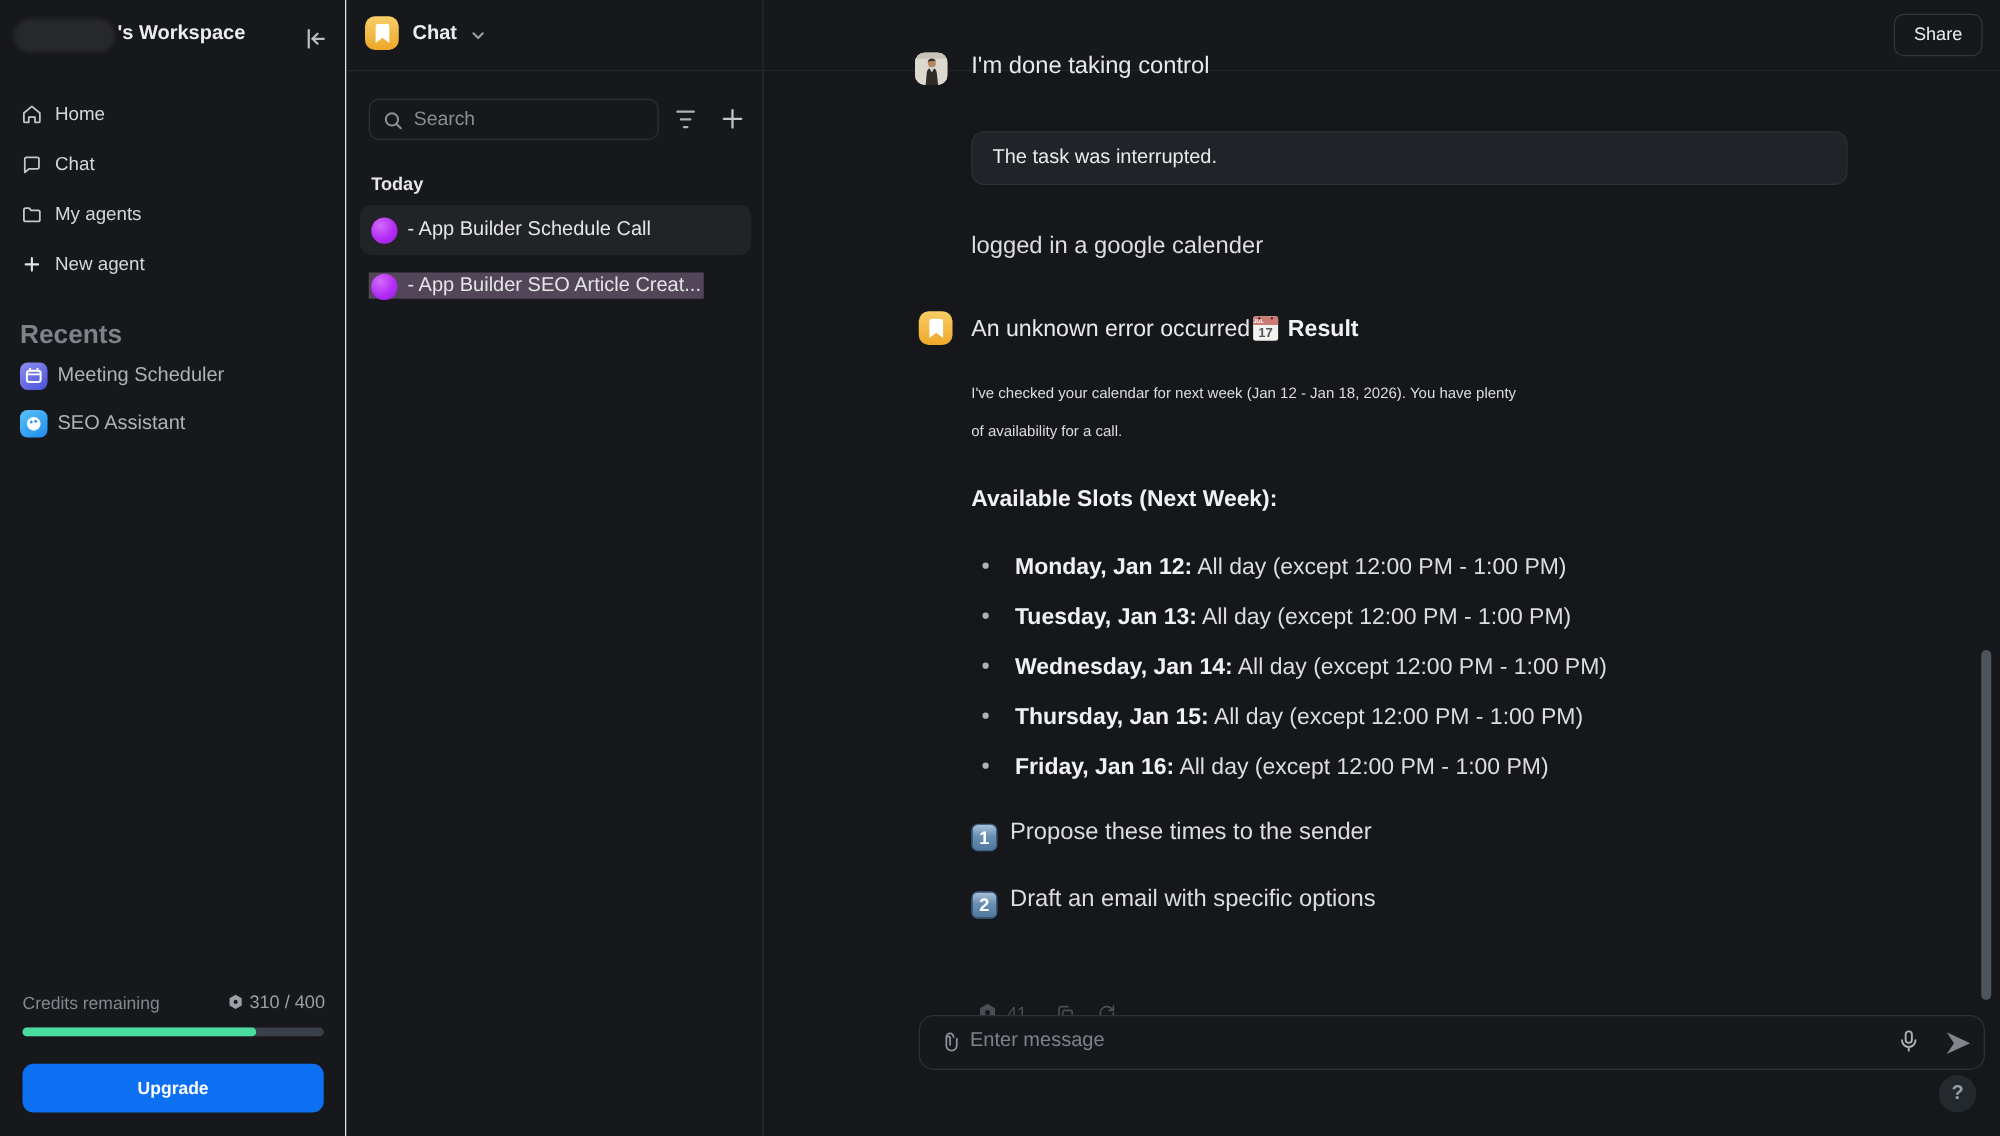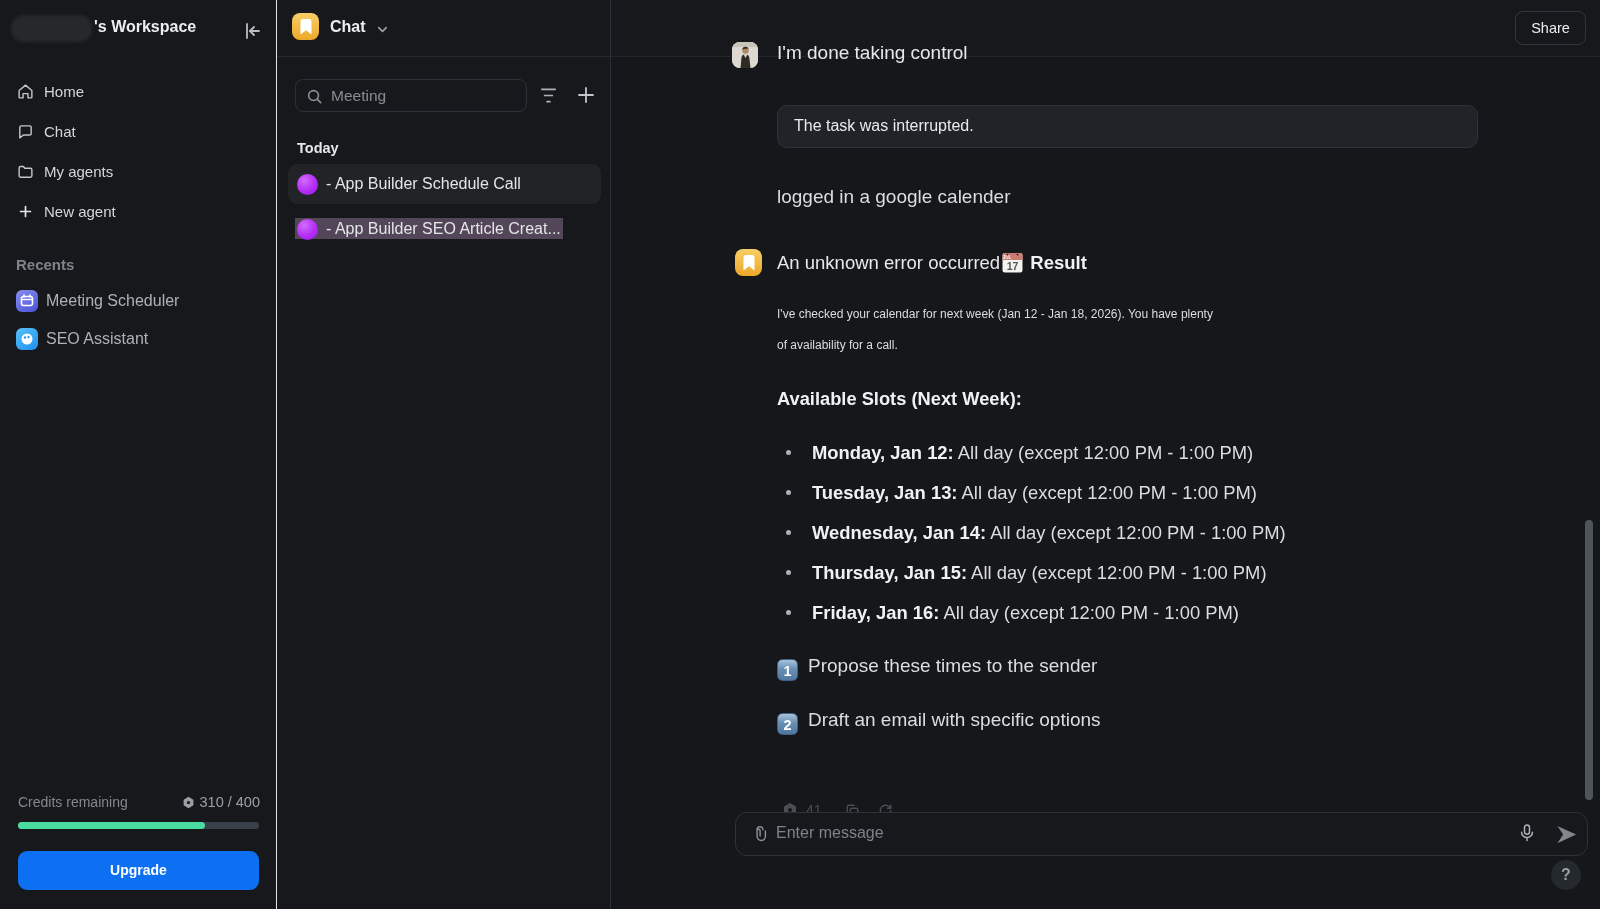--- a/index.html
+++ b/index.html
@@ -11,21 +11,21 @@
   #sidebar { position:absolute; left:0; top:0; width:277px; height:909px;
     background:#17181b; border-right:1px solid #e5e5e5; }
   .ws-row { position:absolute; left:16px; top:14px; width:245px; height:30px; }
   .ws-blur { position:absolute; left:-5px; top:1px; width:81px; height:27px;
     border-radius:13px; background:#27282b; filter:blur(1.5px); }
   .ws-name { position:absolute; left:78px; top:4px; color:#ecedee; font-size:16px; font-weight:700; }
   .collapse { position:absolute; left:226px; top:6px; color:#b9bcc1; }
   .nav-item { position:absolute; left:16px; width:245px; height:30px; color:#d4d6d8; font-size:15px; }
   .nav-item .ic { position:absolute; left:1px; top:5px; width:17px; height:17px; color:#c3c6ca; }
   .nav-item .lb { position:absolute; left:28px; top:5px; }
-  .recents { position:absolute; left:16px; top:256px; color:#7e838a; font-size:15px; font-weight:700; }
+  .recents { position:absolute; left:16px; top:256px; color:#7e838a; font-size:21px; font-weight:700; }
   .agent { position:absolute; left:16px; width:245px; height:24px; color:#aeb2b8; font-size:16px; }
   .agent .aic { position:absolute; left:0; top:0; width:22px; height:22px; border-radius:6px; }
   .agent .lb { position:absolute; left:30px; top:2px; }
   .credits { position:absolute; left:18px; top:794px; width:242px; height:16px; }
   .credits .t1 { position:absolute; left:0; top:0; color:#83888f; font-size:14px; }
   .credits .t2 { position:absolute; right:0; top:0; color:#9ba0a6; font-size:14.5px; }
   .bar { position:absolute; left:18px; top:822px; width:241px; height:7px; border-radius:3.5px; background:#3a404b; }
   .bar .fill { position:absolute; left:0; top:0; width:77.5%; height:7px; border-radius:3.5px; background:#49dba0; }
   .upgrade { position:absolute; left:18px; top:851px; width:241px; height:39px; border-radius:9px;
     background:#0d6ff2; color:#fff; font-size:14px; font-weight:700; text-align:center; line-height:39px; }
@@ -137,21 +137,21 @@
     <span class="chev"><svg width="13" height="13" viewBox="0 0 14 14" fill="none" stroke="#9ba0a6" stroke-width="1.8" stroke-linecap="round" stroke-linejoin="round">
           <path d="M3 5 L7 9 L11 5"></path>
         </svg></span>
   </div>
 
   <div class="search">
     <span class="mag"><svg width="17" height="17" viewBox="0 0 18 18" fill="none" stroke="#8c9197" stroke-width="1.7" stroke-linecap="round">
           <circle cx="8" cy="8" r="5.2"></circle>
           <path d="M12 12 L15.5 15.5"></path>
         </svg></span>
-    <span class="ph">Meeting</span>
+    <span class="ph">Search</span>
   </div>
   <span class="abs" style="left:261px; top:86px;"><svg width="19" height="19" viewBox="0 0 20 20" fill="none" stroke="#aeb2b8" stroke-width="1.8" stroke-linecap="round">
         <path d="M3 3.5 H17 M6 10 H14 M8.5 16.5 H11.5"></path>
       </svg></span>
   <span class="abs" style="left:298px; top:85px;"><svg width="20" height="20" viewBox="0 0 20 20" fill="none" stroke="#c3c6ca" stroke-width="1.8" stroke-linecap="round">
         <path d="M10 3 V17 M3 10 H17"></path>
       </svg></span>
 
   <div class="today">Today</div>
 

